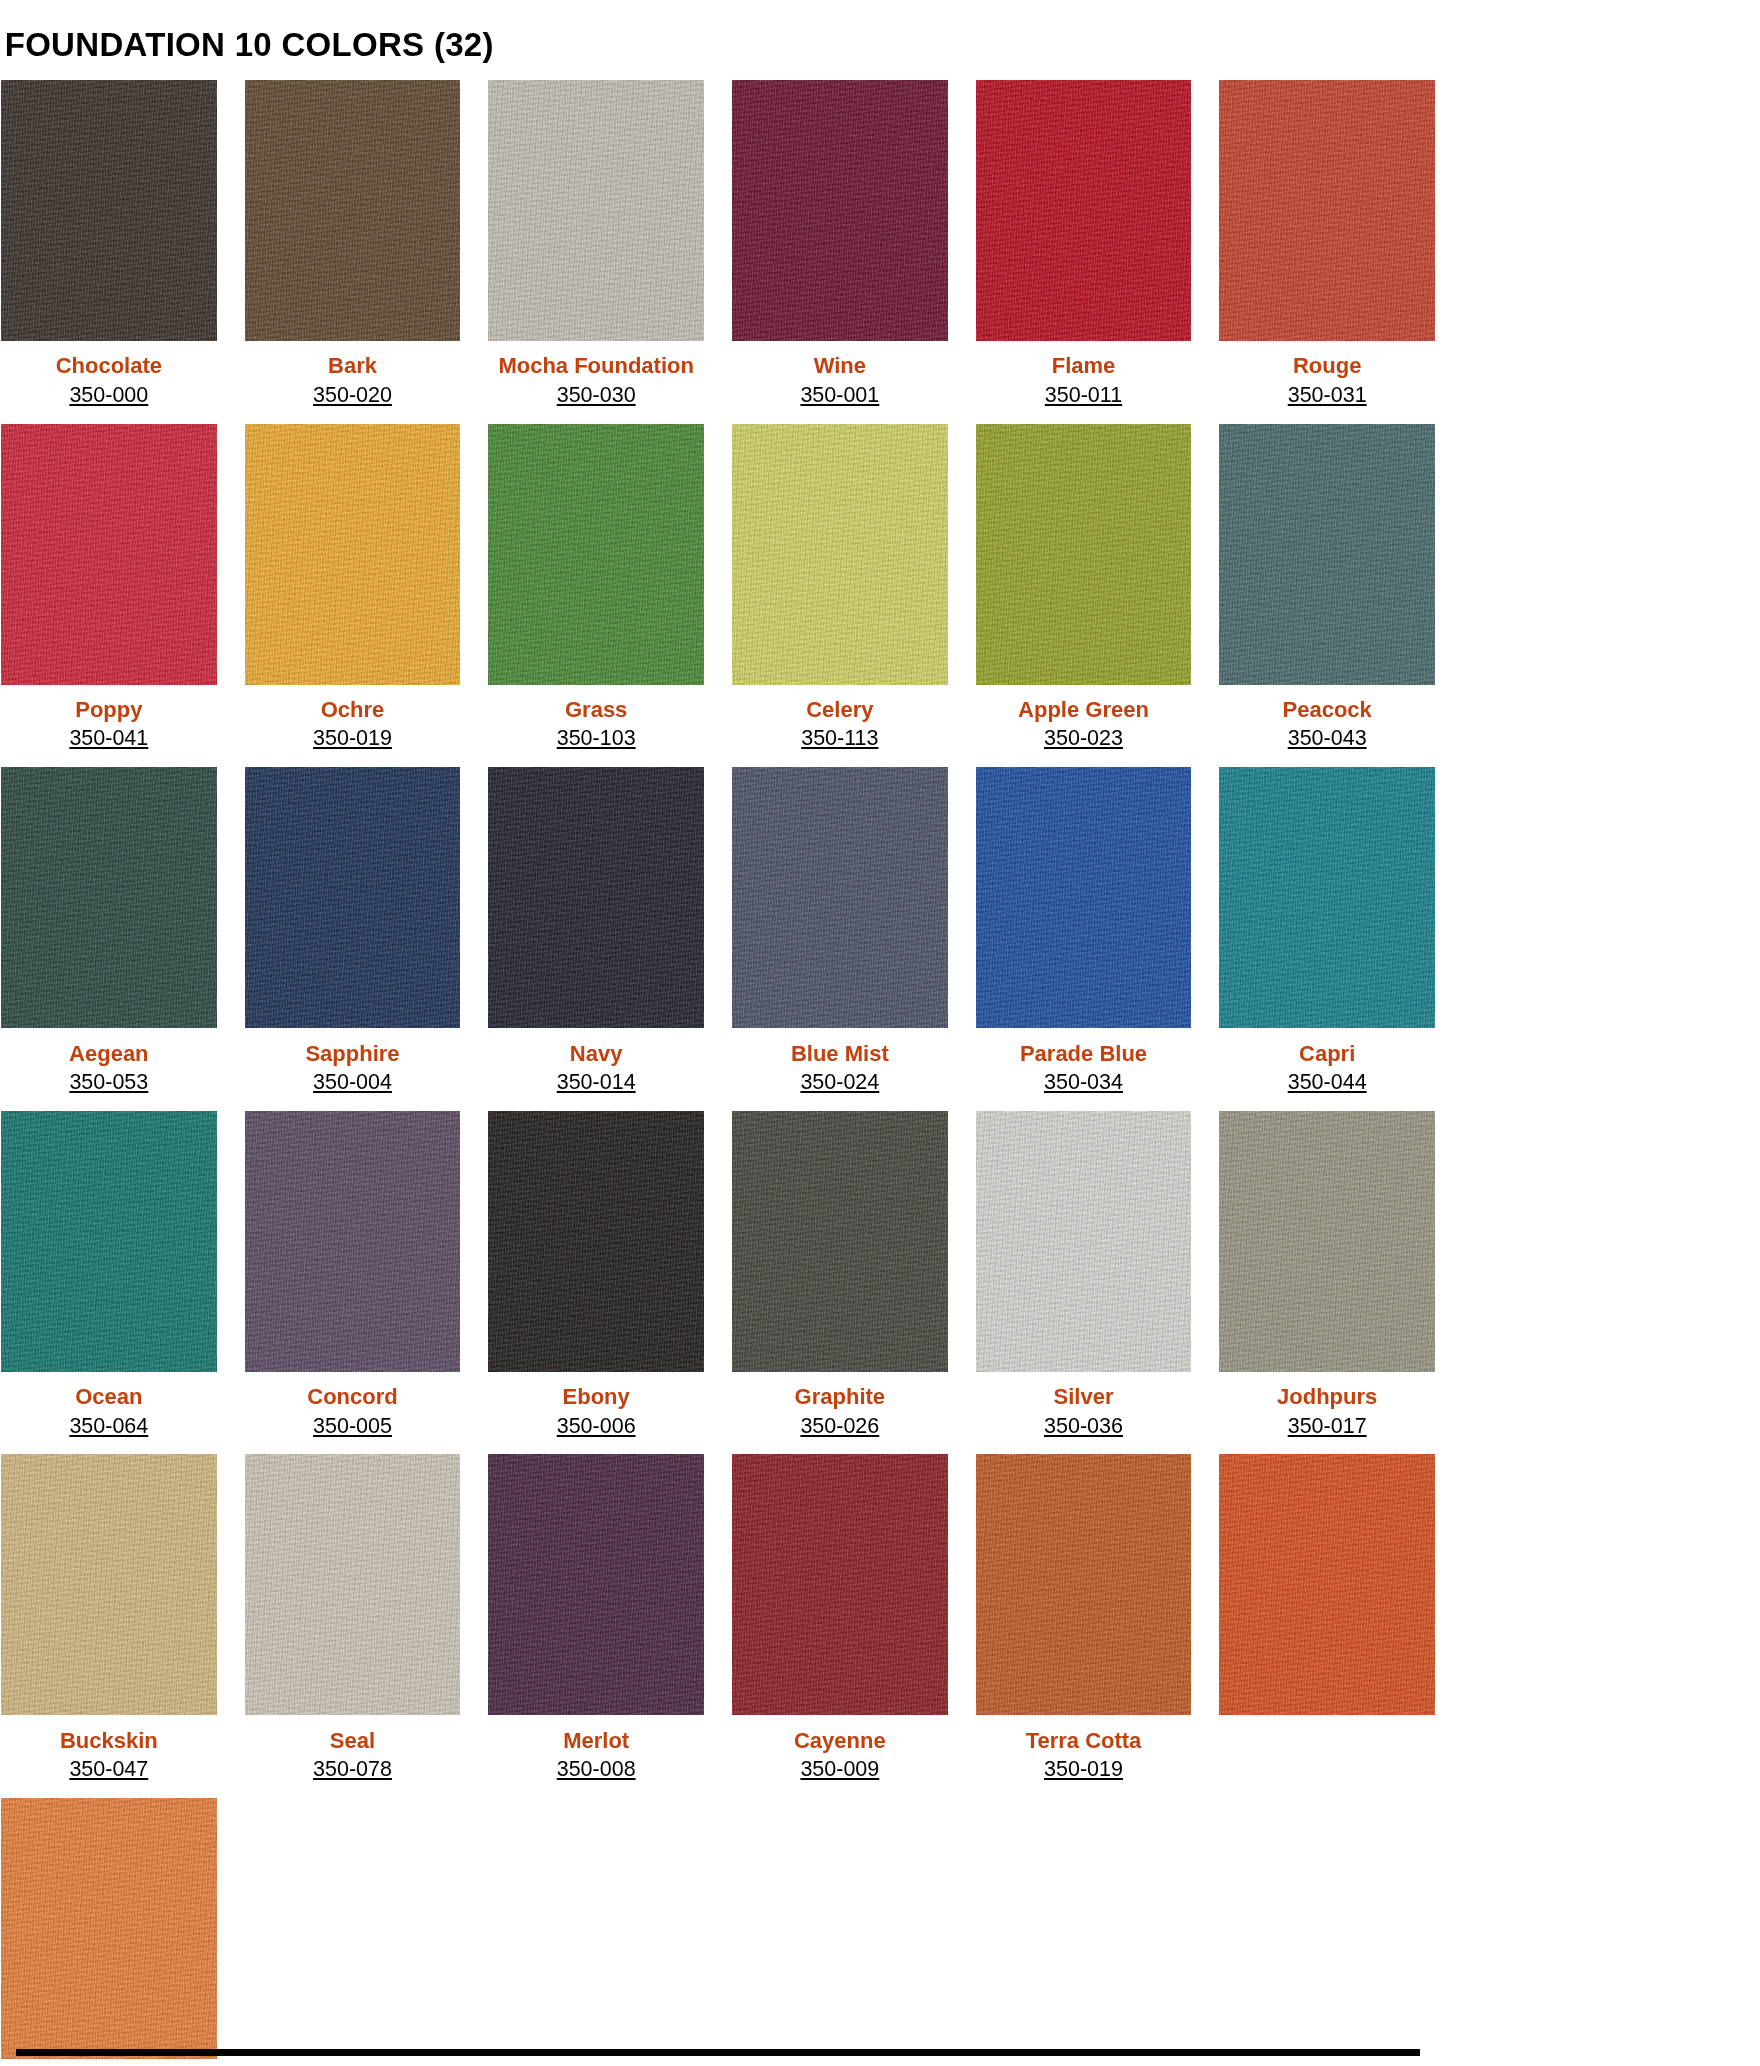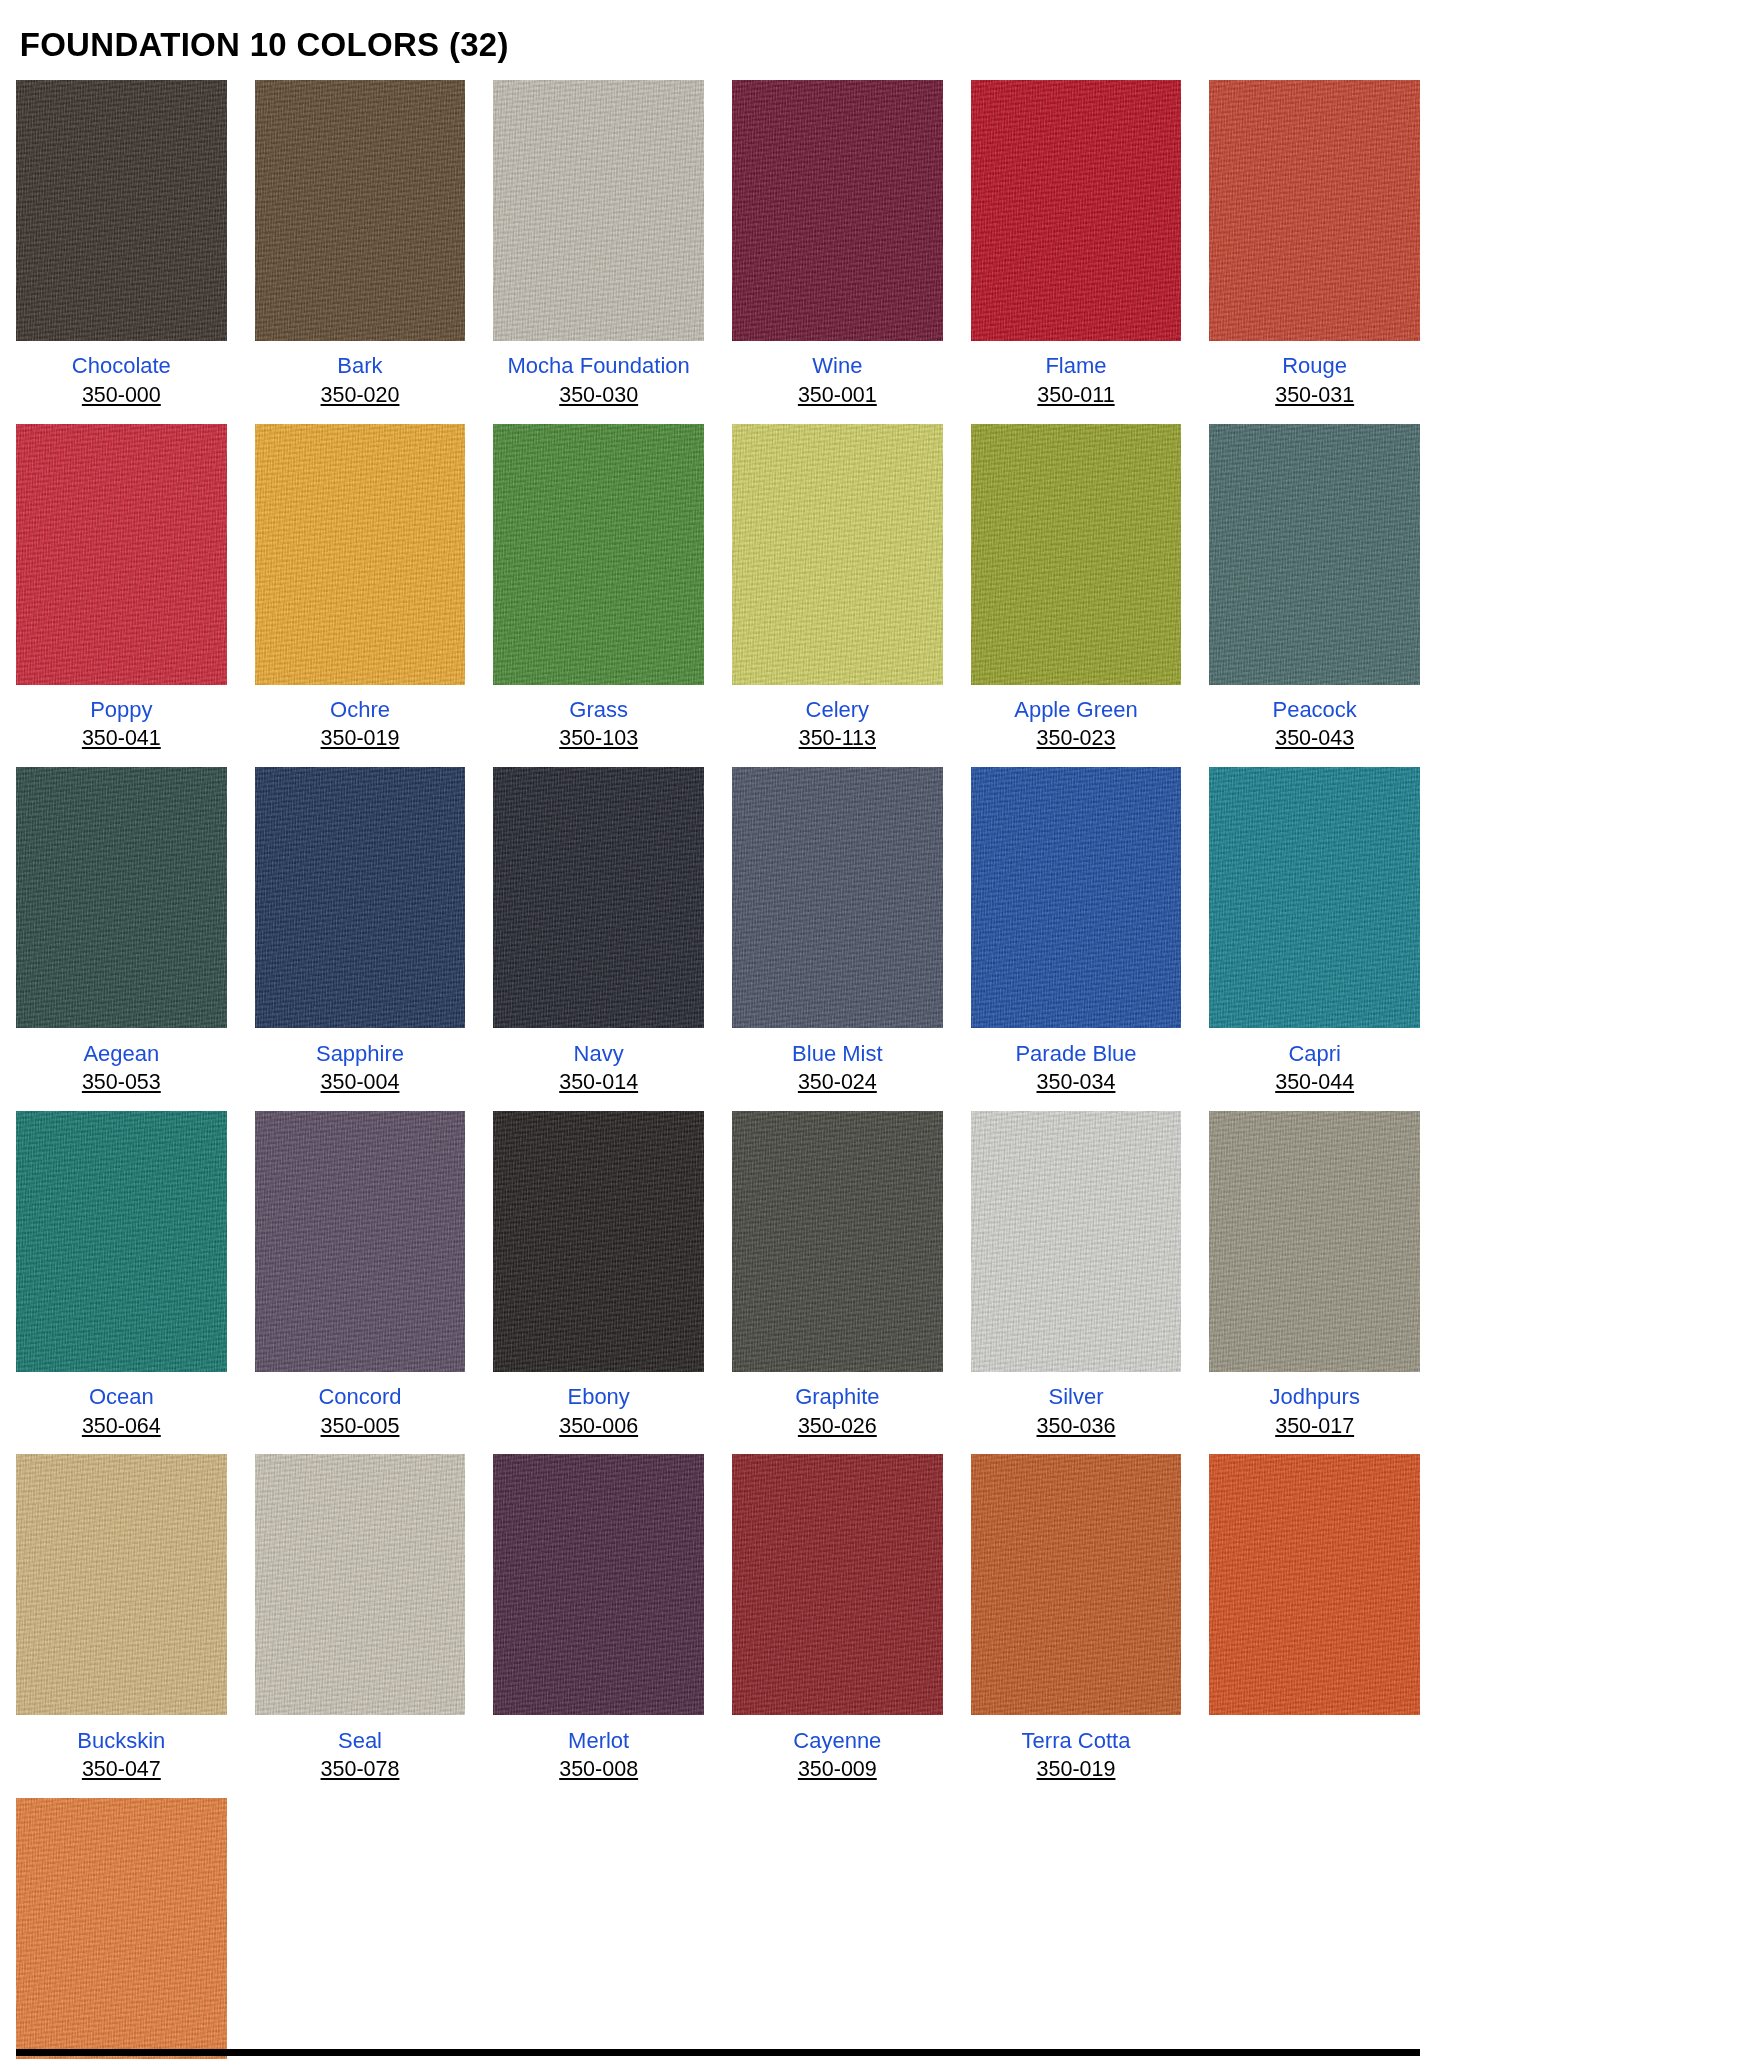--- a/index.html
+++ b/index.html
@@ -9,21 +9,21 @@
     height: 2066px;
     background: #ffffff;
     font-family: "Liberation Sans", sans-serif;
   }
 
   .page {
     position: relative;
     width: 1436px;
     height: 2066px;
     background: #ffffff;
-    padding: 0 16px;
+    padding: 0 1px;
   }
 
   .page-title {
     font-size: 33px;
     font-weight: bold;
     letter-spacing: 0.3px;
     color: #000000;
     padding-top: 28px;
     padding-left: 3.7px;
     padding-bottom: 19px;
@@ -88,22 +88,22 @@
       repeating-linear-gradient(8deg,
         rgba(0,0,0,0.035) 0px,
         rgba(0,0,0,0.035) 1.5px,
         rgba(255,255,255,0.03) 3.7px,
         rgba(255,255,255,0.03) 6px);
     pointer-events: none;
   }
 
   .swatch-name {
     font-size: 22px;
-    font-weight: normal;
-    color: #1d4ed8;
+    font-weight: bold;
+    color: #c2410c;
     margin-top: 13.3px;
     text-align: center;
     line-height: 1.1;
     white-space: nowrap;
   }
 
   .swatch-code {
     font-size: 21.5px;
     font-weight: normal;
     color: #000000;

